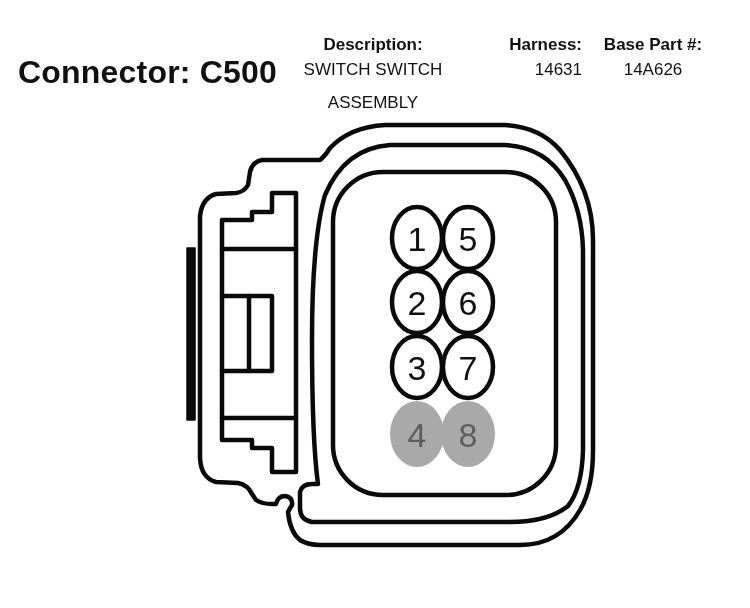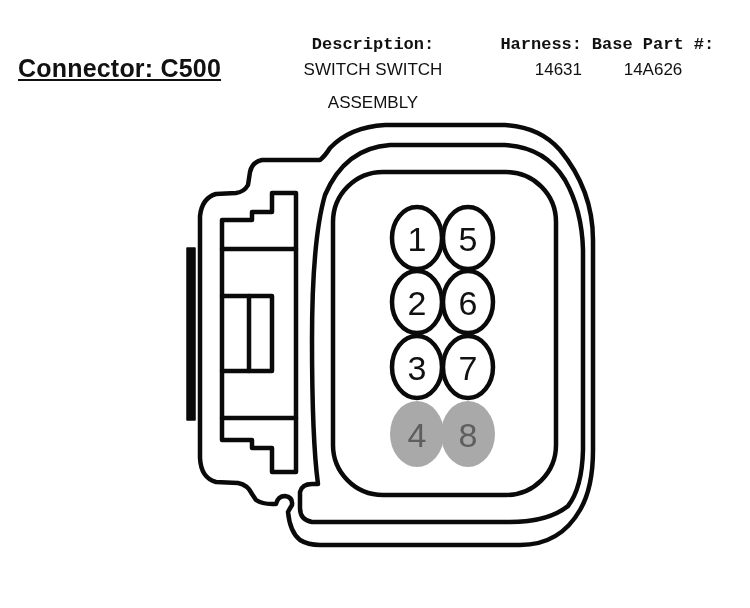--- a/index.html
+++ b/index.html
@@ -12,37 +12,35 @@
       height: 608px;
       position: relative;
       overflow: hidden;
       font-family: "Liberation Sans", sans-serif;
       color: #111111;
     }
     .connector-title {
       position: absolute;
       left: 18px;
       top: 54px;
-      font-size: 25px;
+      font-size: 32px;
       font-weight: bold;
       letter-spacing: 0.2px;
       white-space: nowrap;
-      text-decoration: underline;
     }
     .info-col {
       position: absolute;
       top: 34px;
       text-align: center;
       white-space: nowrap;
     }
     .info-col .hdr {
       font-size: 17px;
       font-weight: bold;
       line-height: 22px;
-      font-family: Liberation Mono, monospace;
     }
     .info-col .val {
       font-size: 17px;
       line-height: 21px;
       margin-top: 3px;
     }
     .col-desc { left: 283px; width: 180px; }
     .col-harness { left: 482px; width: 100px; text-align: right; }
     .col-part { left: 588px; width: 130px; }
 

